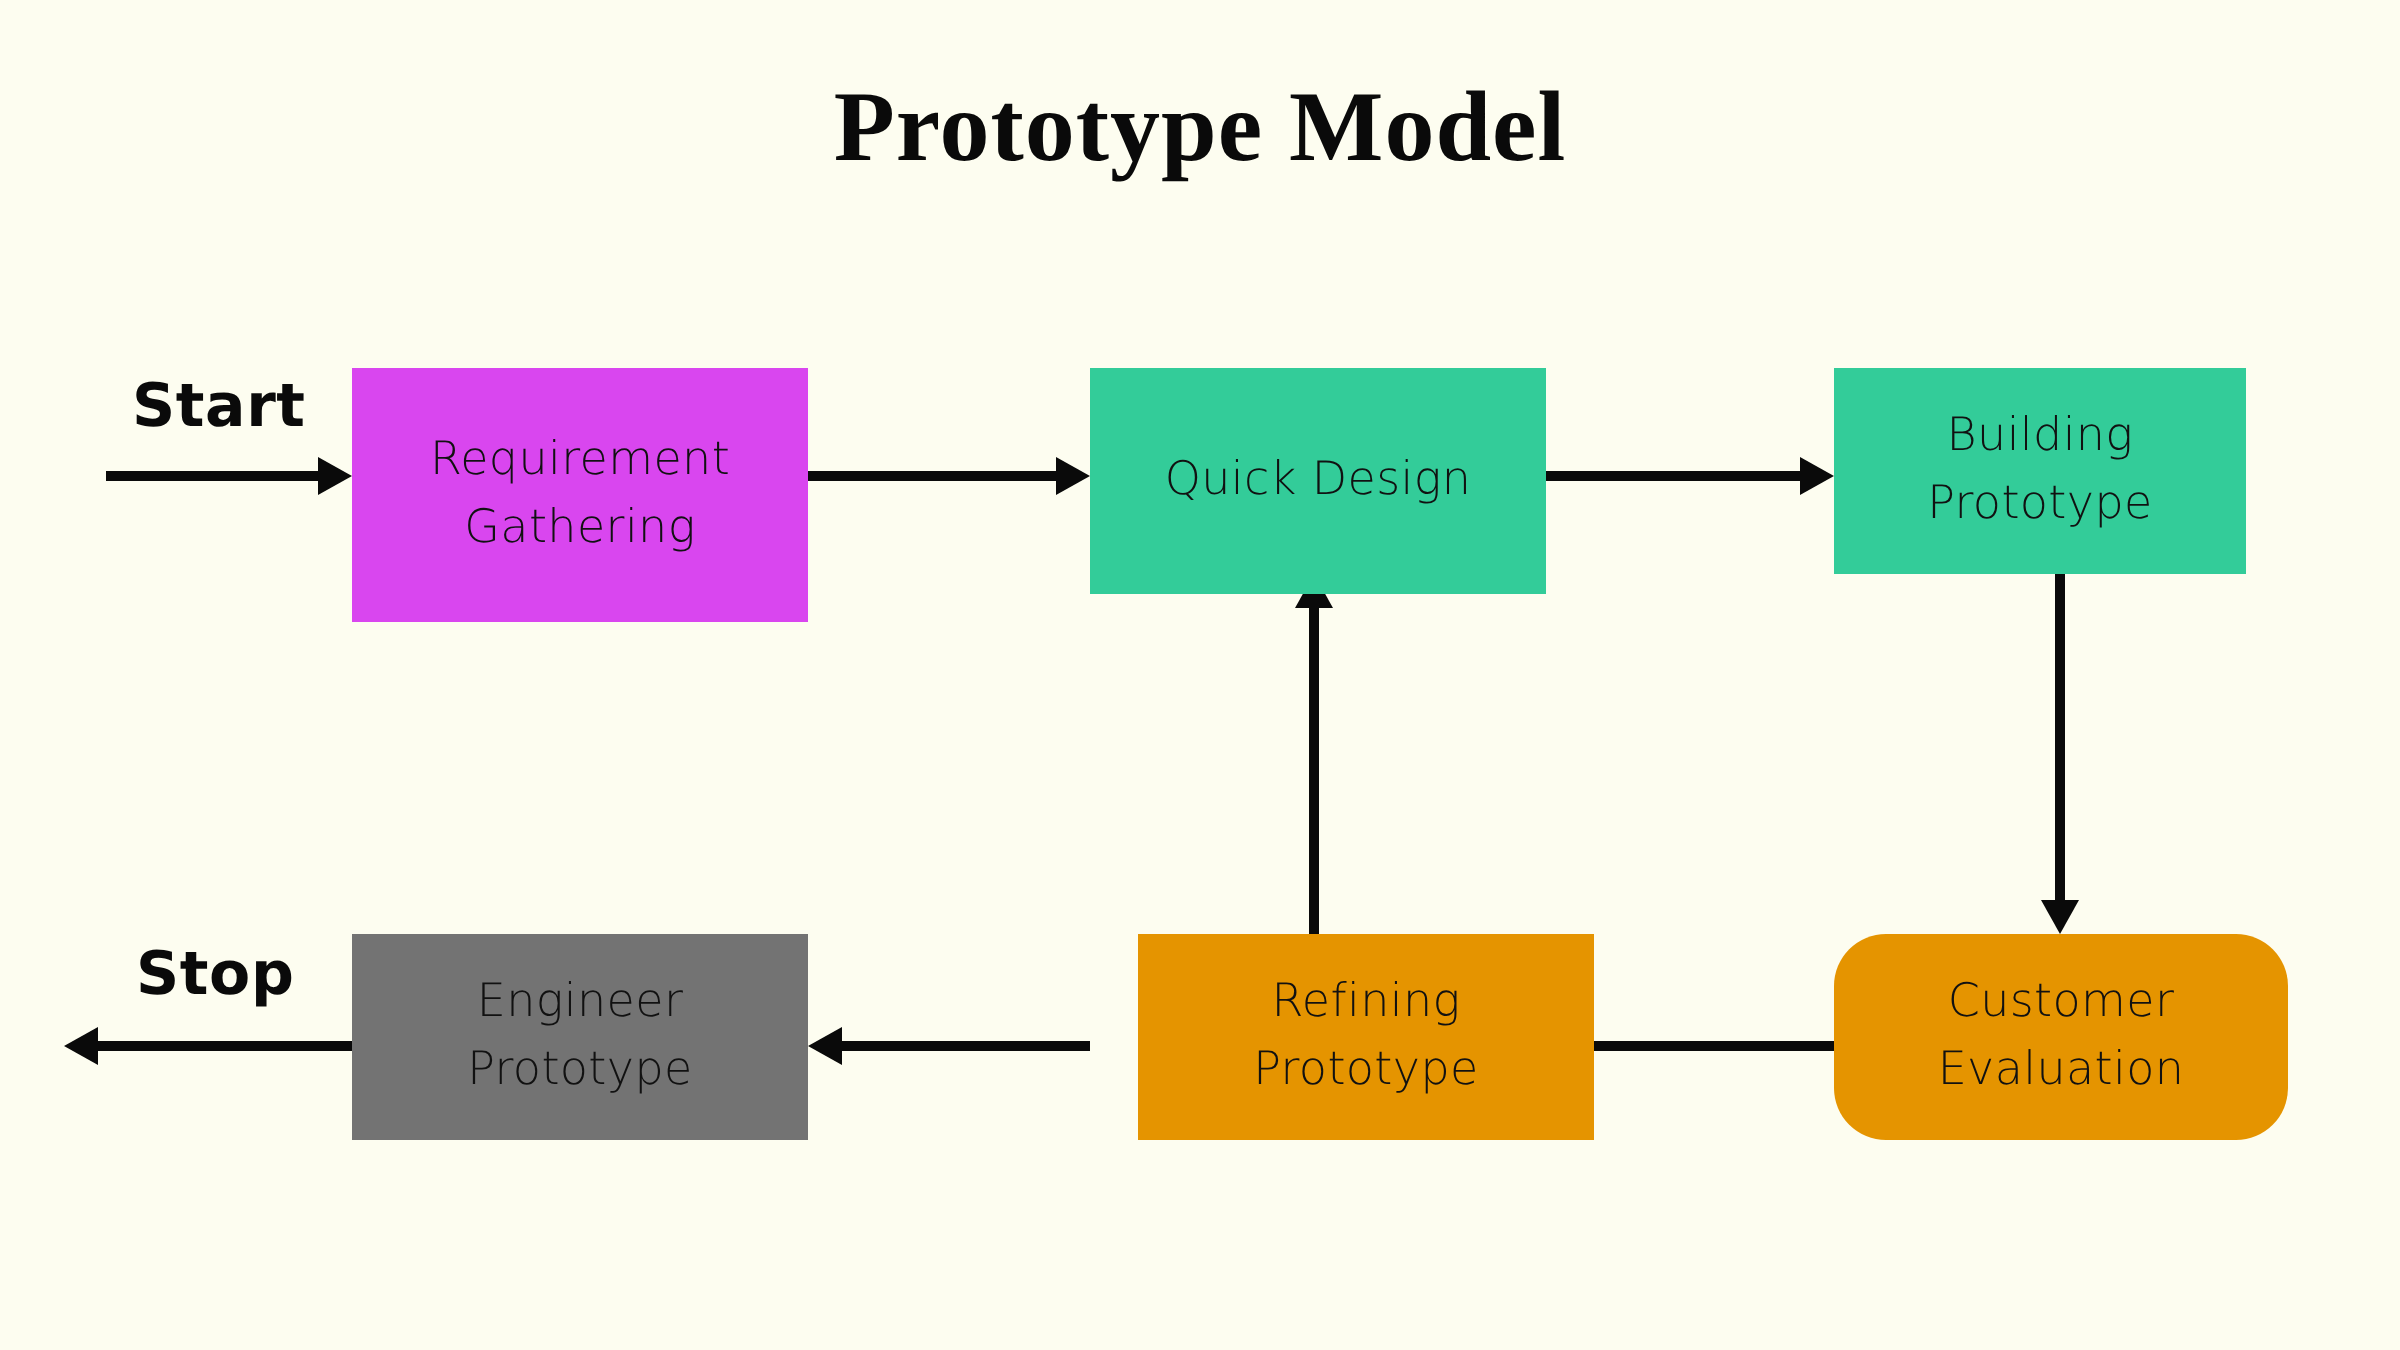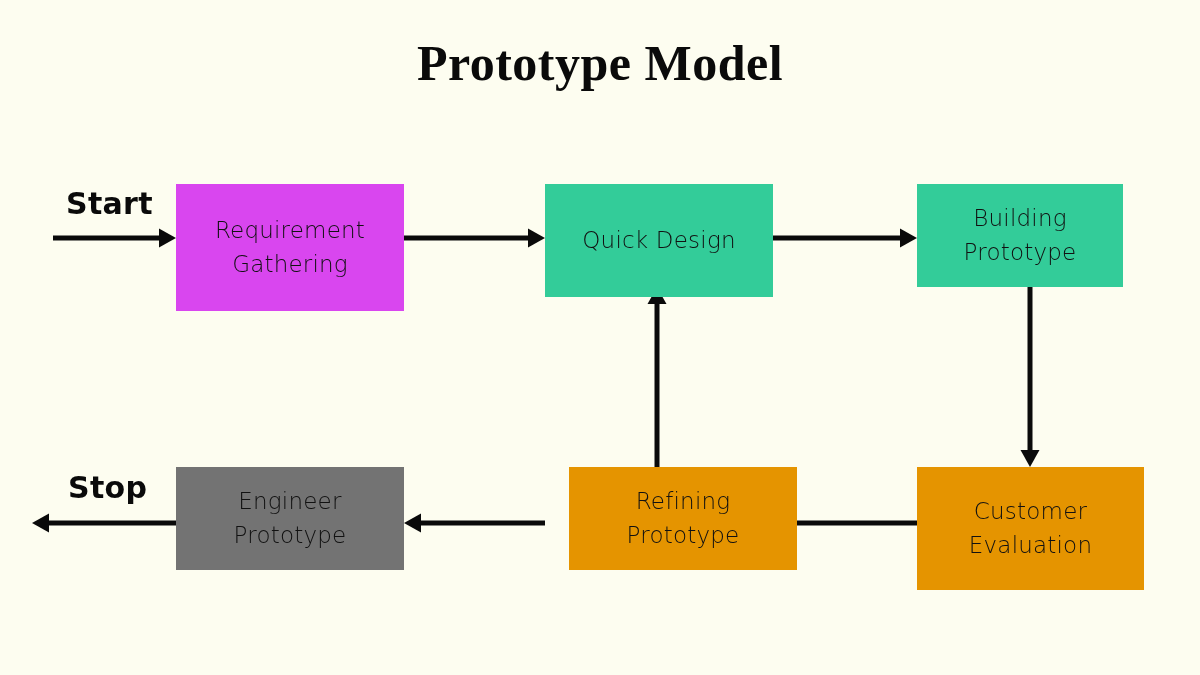--- a/index.html
+++ b/index.html
@@ -123,21 +123,21 @@
 Prototype</span>
       </div>
       <div class="node-box" style="left: 176px; top: 467px; width: 228px; height: 103px; background: #737373;">
         <span class="node-label">Engineer
 Prototype</span>
       </div>
       <div class="node-box" style="left: 545px; top: 467px; width: 228px; height: 103px; background: rgb(229, 148, 0); margin-left: 24px;">
         <span class="node-label">Refining
 Prototype</span>
       </div>
-      <div class="node-box" style="left: 917px; top: 467px; width: 227px; height: 123px; background: rgb(229, 148, 0);">
+      <div class="node-box" style="left: 917px; top: 467px; width: 227px; height: 103px; background: rgb(229, 148, 0); border-radius: 26px;">
         <span class="node-label">Customer
 Evaluation</span>
       </div>
     </div>
   <div id="terminal-layer">
       <div class="terminal-label" style="left: 66px; top: 186px;">Start</div>
       <div class="terminal-label" style="left: 68px; top: 470px; text-align: center;">Stop</div>
     </div>
 
 </div>

